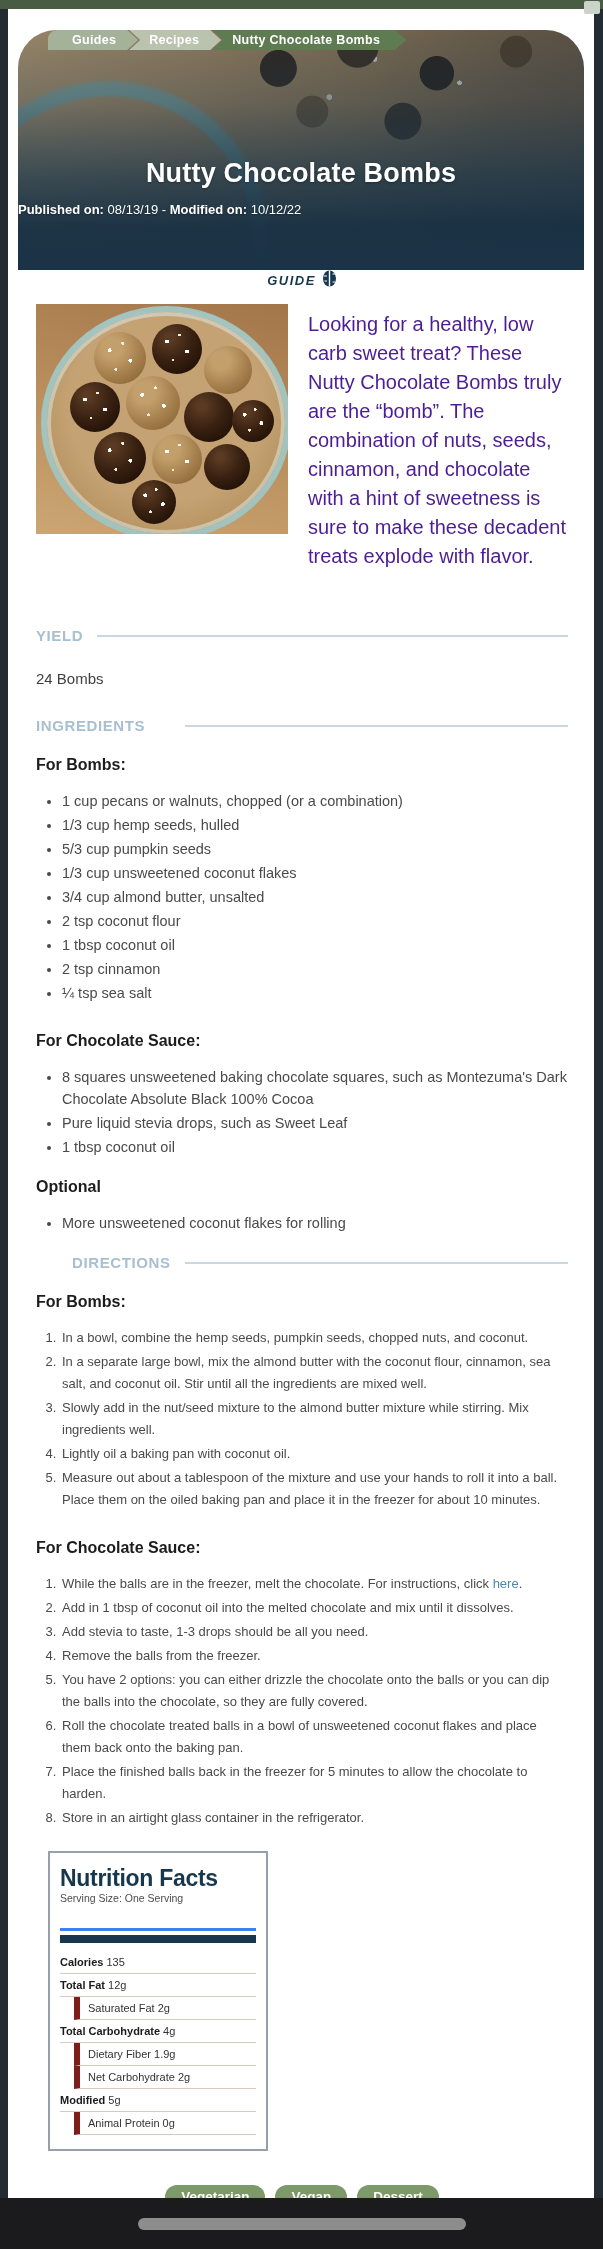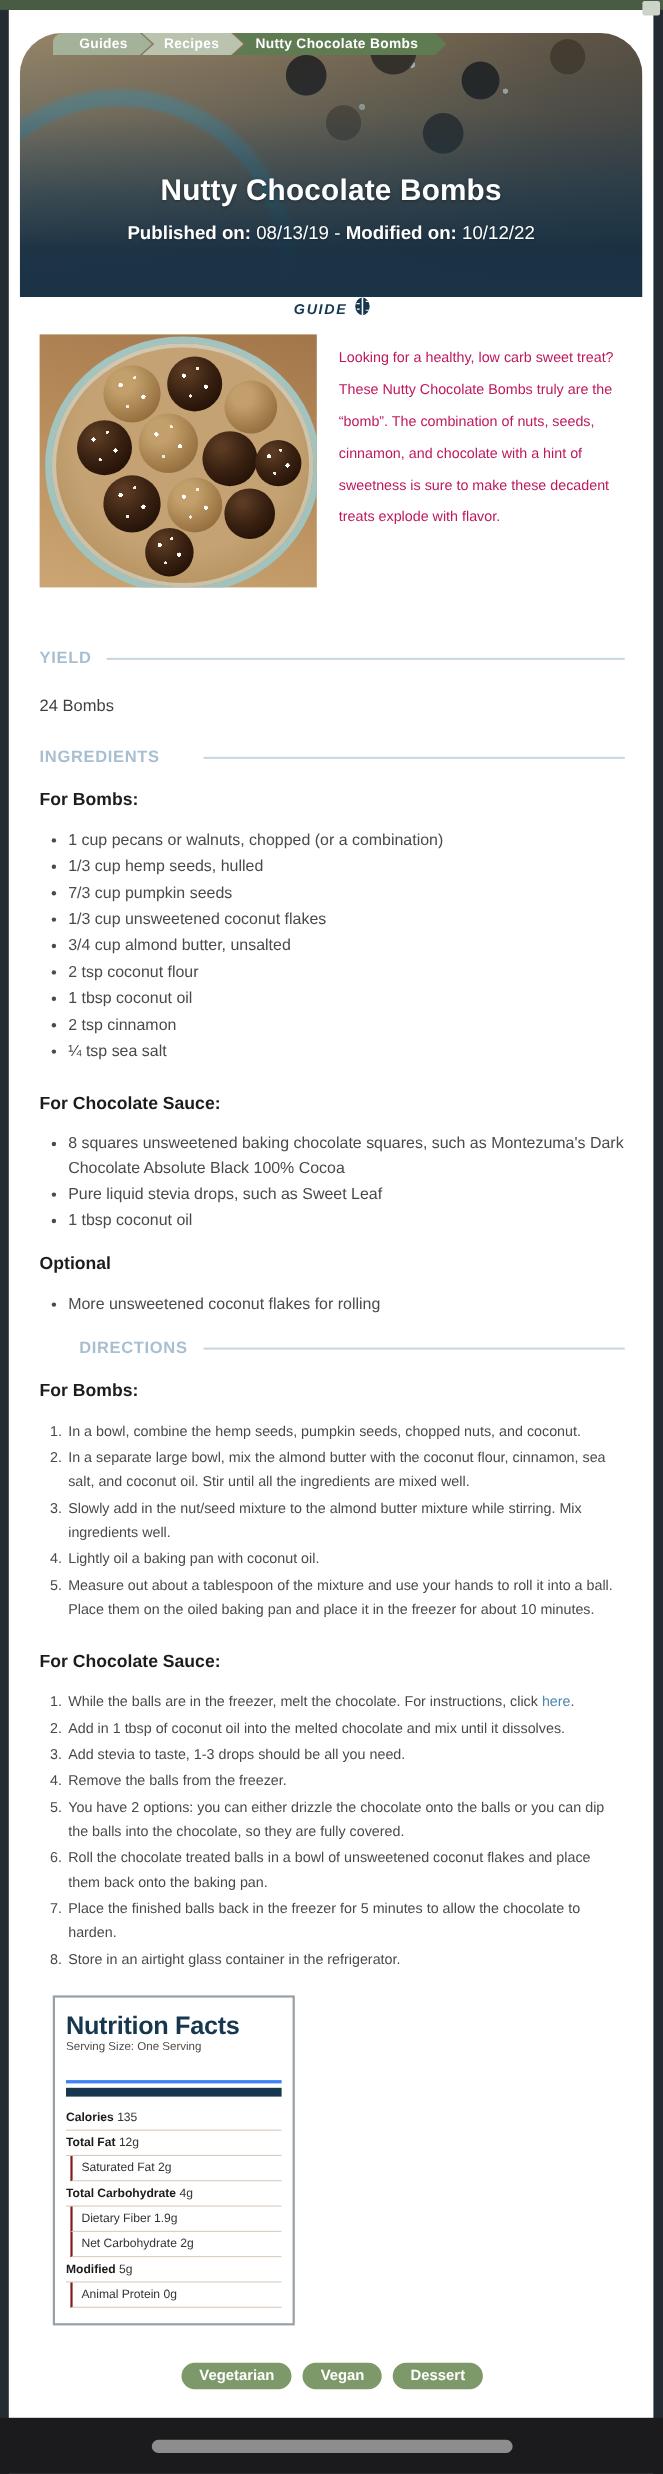--- a/index.html
+++ b/index.html
@@ -39,43 +39,43 @@
       radial-gradient(circle 26px at 88% 9%, rgba(84,54,26,.9) 60%, transparent 63%),
       radial-gradient(circle 30px at 68% 38%, rgba(48,28,14,.85) 60%, transparent 63%),
       radial-gradient(circle 26px at 52% 34%, rgba(100,68,34,.8) 60%, transparent 63%),
       radial-gradient(circle 3px at 63% 12%, #e8e2d4 90%, transparent),
       radial-gradient(circle 2.5px at 78% 22%, #e8e2d4 90%, transparent),
       radial-gradient(circle 3px at 55% 28%, #ddd5c4 90%, transparent),
       linear-gradient(105deg,#c59e6c 0%,#b38a5c 30%,#96734b 58%,#7a5c3e 80%,#6a4f36 100%);
   }
   .hero-title{position:absolute;left:0;right:0;top:128px;text-align:center;color:#fff;
     font-size:27px;font-weight:bold;letter-spacing:.2px;text-shadow:0 1px 3px rgba(0,0,0,.35);}
-  .hero-meta{position:absolute;left:0;right:0;top:172px;text-align:center;color:#fff;
-    font-size:17px;text-shadow:0 1px 2px rgba(0,0,0,.35);}
+  .hero-meta{position:absolute;left:0;right:0;top:172px;text-align:left;color:#fff;
+    font-size:13px;text-shadow:0 1px 2px rgba(0,0,0,.35);}
   .hero-meta b{font-weight:bold;}
   
   .content{position:relative;margin-top:261px;padding:0 26px 0 28px;}
   .guide-row{margin-top:16px;height:20px;display:flex;align-items:center;justify-content:center;gap:6px;
     color:#16374e;font-size:13px;font-weight:bold;letter-spacing:1.5px;font-style:italic;}
   .intro{margin-top:14px;display:flex;gap:20px;}
   .photo{flex:none;width:252px;height:230px;position:relative;overflow:hidden;
     background:linear-gradient(15deg,#cba674 0%,#b98e5c 50%,#a3764a 100%);}
   .bowl{position:absolute;left:5px;top:2px;width:238px;height:222px;border-radius:50%;
     border:6px solid rgba(158,202,206,.85);
     background:radial-gradient(circle at 50% 42%, #c4a273 55%, #b28c59 85%, #a07c4c 100%);
     box-shadow:inset 0 0 0 4px rgba(220,238,238,.5);}
   .ball{position:absolute;width:48px;height:48px;border-radius:50%;}
   .b-dark{background:radial-gradient(circle at 35% 28%, #5a3a22 8%, #3a2212 45%, #200f06 85%);}
   .b-tan{background:radial-gradient(circle at 35% 30%, #c3a06b 20%, #96703f 75%, #7a5930 100%);}
   .fl::after{content:"";position:absolute;inset:0;border-radius:50%;
     background:radial-gradient(circle 2px at 30% 35%, #fff 95%, transparent),
       radial-gradient(circle 1.5px at 55% 22%, #f3efe6 95%, transparent),
       radial-gradient(circle 2px at 70% 55%, #fff 95%, transparent),
       radial-gradient(circle 1.5px at 42% 72%, #efe9dc 95%, transparent);}
-  .intro-text{flex:1;font-size:13px;line-height:29px;color:#be185d;padding-top:6px;}
+  .intro-text{flex:1;font-size:20px;line-height:29px;color:#4c1d95;padding-top:6px;}
   
   .sec-head{display:flex;align-items:center;gap:14px;color:#a7bfd1;font-size:15px;font-weight:bold;letter-spacing:.6px;}
   .sec-head .rule{flex:1;height:2px;background:#c9d9e4;}
   .mt-yield{margin-top:56px;}
   .yield-value{margin-top:26px;font-size:15px;color:#3f3f3f;height:17px;}
   .mt-ingr{margin-top:30px;gap:40px;}
   .group-title{margin-top:22px;font-size:16px;font-weight:bold;color:#1c1c1c;height:20px;}
   .gt-sp{margin-top:28px;}
   .gt-opt{margin-top:20px;}
   ul.ing{margin:14px 0 0 0;padding:0 0 0 26px;font-size:14.5px;line-height:22px;color:#4a4a4a;}
@@ -84,21 +84,21 @@
   ol.steps{margin:14px 0 0 0;padding:0 0 0 24px;font-size:13px;line-height:22px;color:#4a4a4a;}
   ol.steps li{margin-bottom:2px;padding-left:2px;}
   .inline-link{color:#4e87ad;cursor:pointer;}
   
   .nutrition{margin-top:22px;margin-left:12px;width:196px;border:2px solid #97a0a8;background:#fff;padding:12px 10px 14px 10px;}
   .n-title{color:#16374e;font-size:23px;font-weight:bold;letter-spacing:-.3px;}
   .n-serving{margin-top:0;font-size:10.5px;color:#4c4c4c;padding-bottom:24px;border-bottom:3px solid #3b82f6;}
   .n-bar{height:8px;background:#16374e;margin:4px 0 8px 0;}
   .n-row{font-size:11px;color:#333;height:22px;line-height:22px;border-bottom:1px solid #d9cbbc;white-space:nowrap;}
   .n-row.bold .n-label{font-weight:bold;color:#1b1b1b;}
-  .n-row.indent{margin-left:4px;border-left:2px solid #7f1d1d;padding-left:8px;}
+  .n-row.indent{margin-left:14px;border-left:6px solid #7f1d1d;padding-left:8px;}
   
   .tags{margin-top:34px;display:flex;justify-content:center;gap:10px;}
   .tag-pill{background:#7d9969;color:#fff;font-size:13.5px;font-weight:bold;
     padding:4px 16px 5px 16px;border-radius:14px;cursor:pointer;}
 </style>
 </head>
 <body>
 
 <div class="top-green-bar"></div>
 <div class="scroll-thumb"></div>
@@ -161,21 +161,21 @@
 
     <div class="sec-head mt-ingr">
       <span>INGREDIENTS</span>
       <span class="rule"></span>
     </div>
 
     <div class="group-title">For Bombs:</div>
     <ul class="ing">
         <li><span>1 cup pecans or walnuts, chopped (or a combination)</span></li>
         <li><span>1/3 cup hemp seeds, hulled</span></li>
-        <li><span>7/3 cup pumpkin seeds</span></li>
+        <li><span>5/3 cup pumpkin seeds</span></li>
         <li><span>1/3 cup unsweetened coconut flakes</span></li>
         <li><span>3/4 cup almond butter, unsalted</span></li>
         <li><span>2 tsp coconut flour</span></li>
         <li><span>1 tbsp coconut oil</span></li>
         <li><span>2 tsp cinnamon</span></li>
         <li><span>¼ tsp sea salt</span></li>
       </ul>
 
     <div class="group-title gt-sp">For Chocolate Sauce:</div>
     <ul class="ing">

